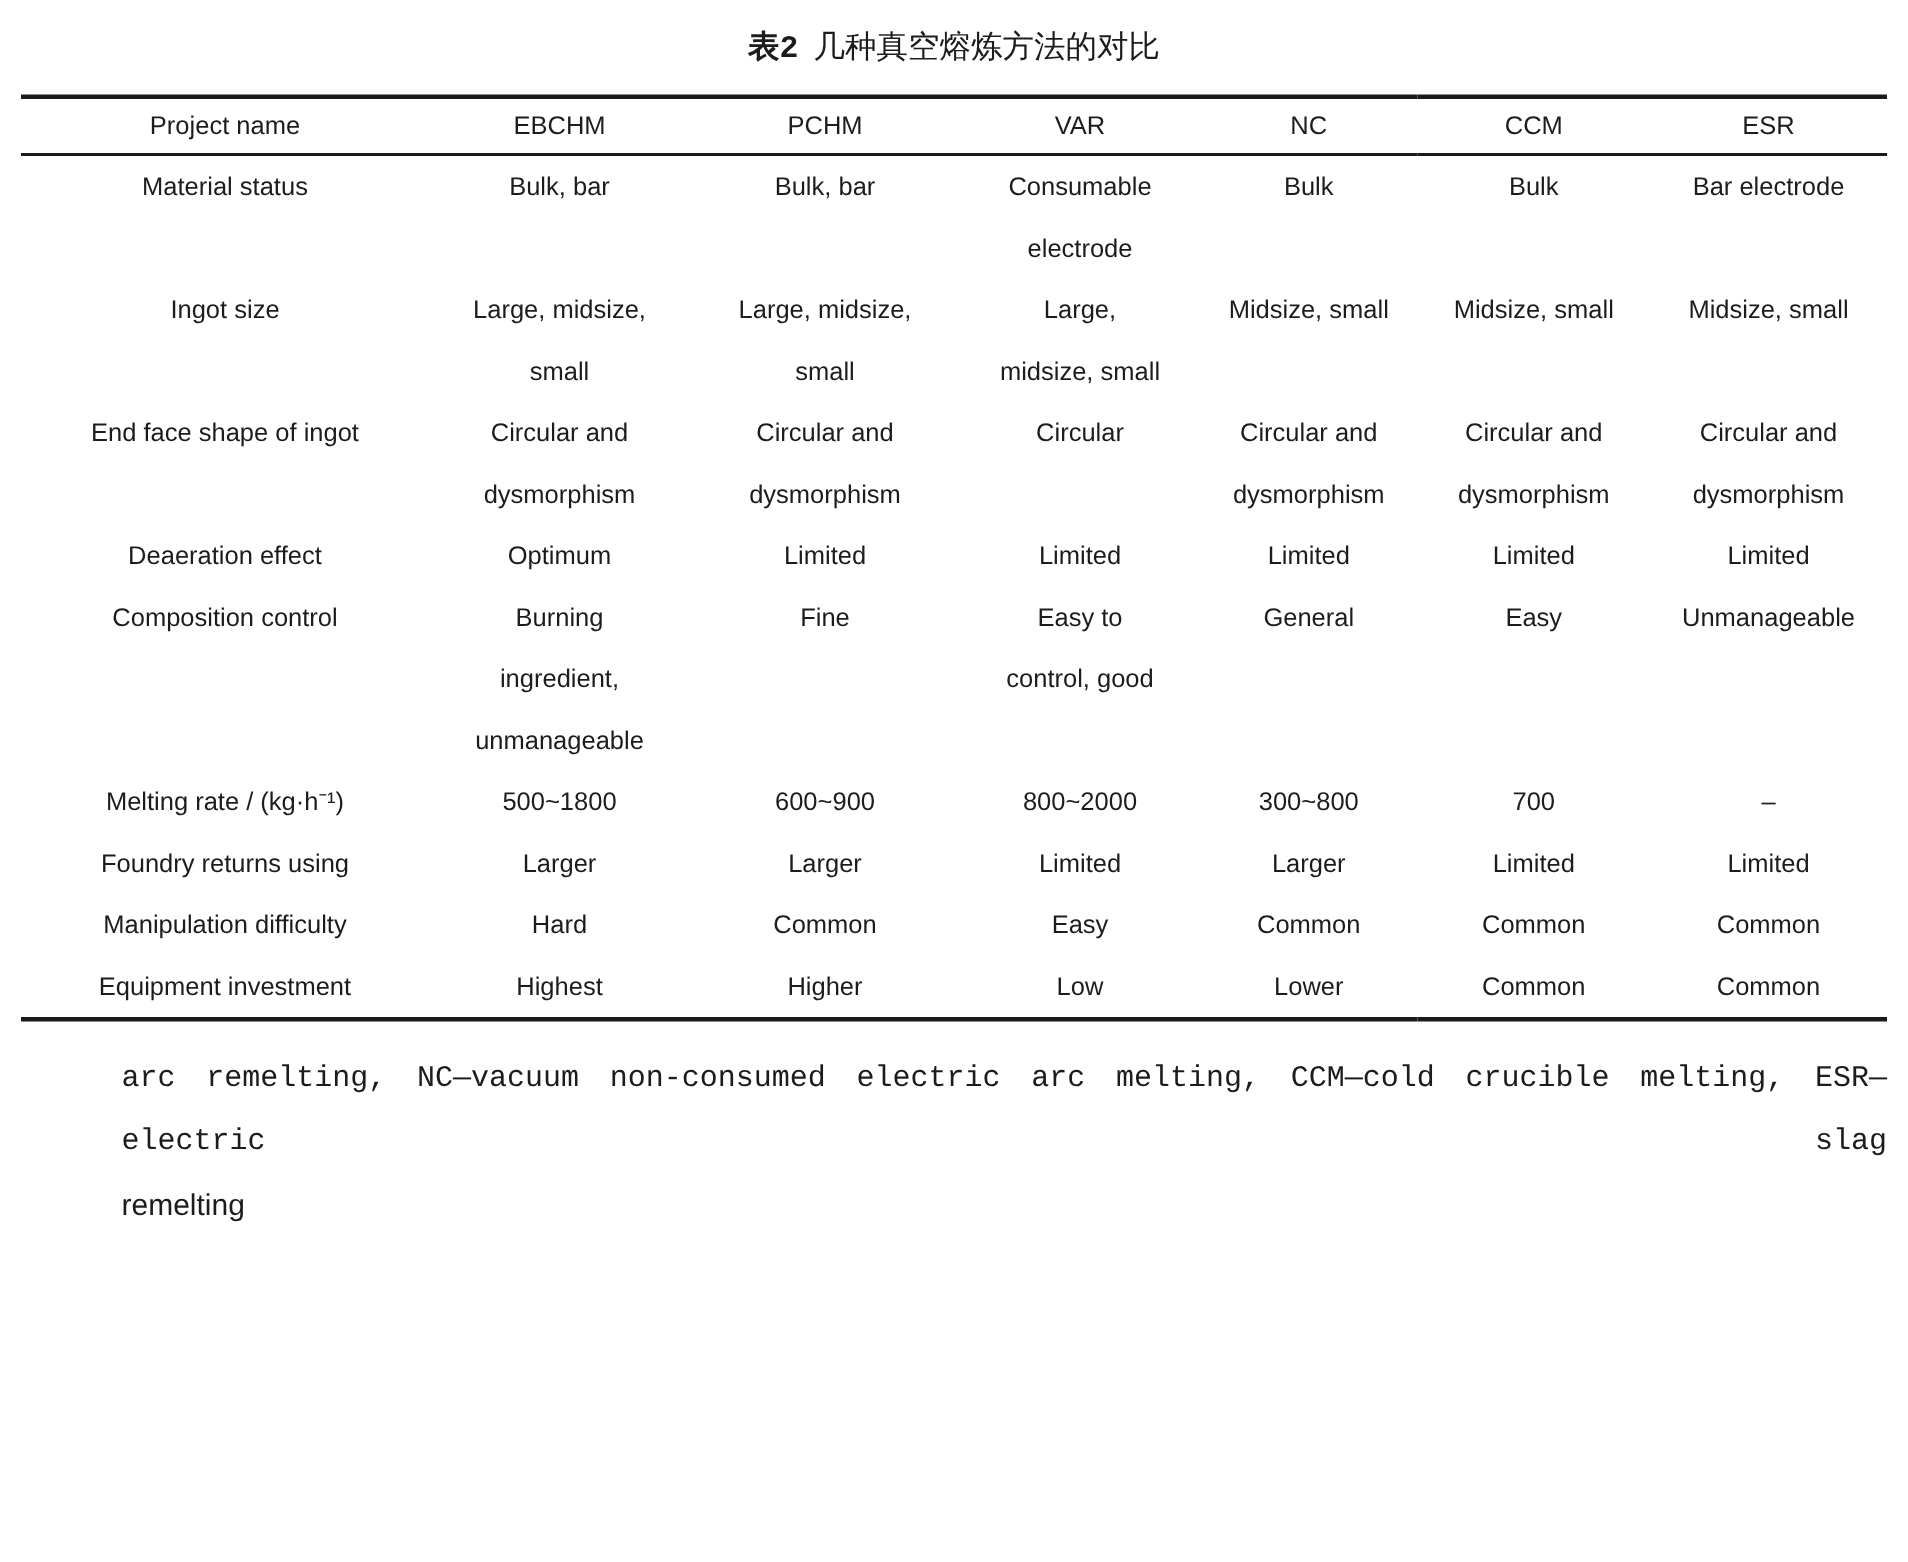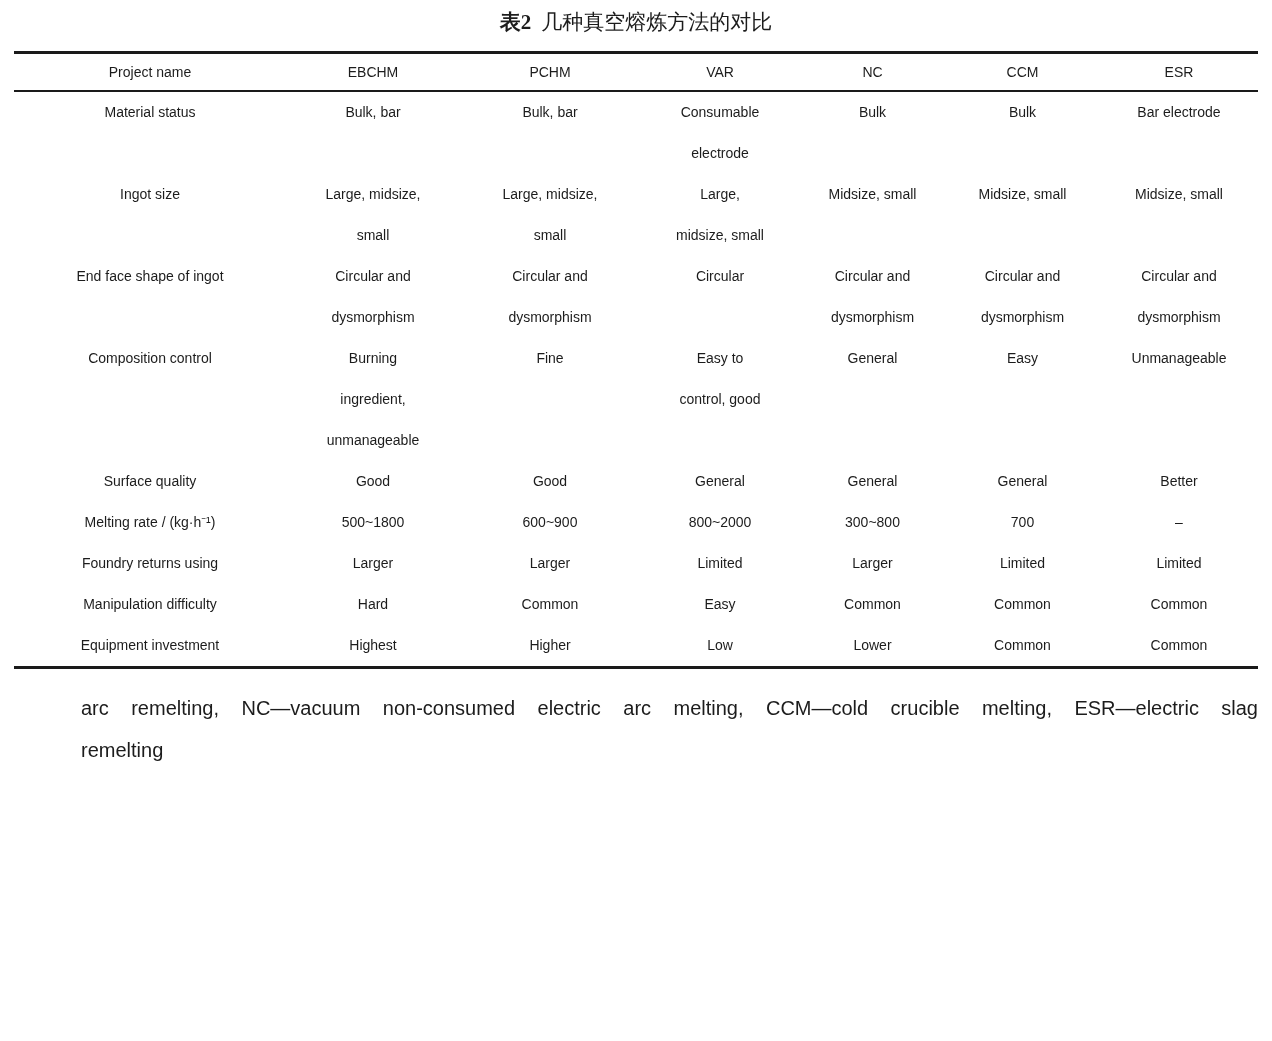--- a/index.html
+++ b/index.html
@@ -8,36 +8,36 @@
     position: relative;
     width: 1272px;
     height: 1041px;
     background: #ffffff;
     color: #1c1c1c;
     font-family: "Liberation Sans", sans-serif;
     overflow: hidden;
     padding-top: 6px;
   }
   .title-line { text-align: center; font-size: 21px; }
-  .title-zh { line-height: 32px; font-family: Liberation Serif, serif; }
+  .title-zh { line-height: 32px; font-family: Liberation Mono, monospace; margin-top: 12px; }
   .title-zh .label { font-weight: bold; margin-right: 10px; }
   .title-en { line-height: 28px; }
   .title-en .label {
     font-family: "Liberation Serif", serif;
     font-weight: bold;
     margin-right: 6px;
   }
   table.cmp {
     width: 1244px;
     margin: 13px 14px 0 14px;
     border-collapse: collapse;
     table-layout: fixed;
     border-top: 3px solid #1a1a1a;
     border-bottom: 3px solid #1a1a1a;
-    font-size: 14px;
+    font-size: 17px;
   }
   table.cmp thead tr { border-bottom: 2px solid #1a1a1a; }
   table.cmp th {
     font-weight: normal;
     height: 36px;
     line-height: 36px;
     text-align: center;
     vertical-align: middle;
     overflow: visible;
   }
@@ -49,21 +49,21 @@
     overflow: visible;
   }
   .note {
     margin: 18px 14px 0 24px;
     font-size: 20px;
     line-height: 42px;
   }
   .note-line { text-align: left; }
   .note-line.justify { text-align: justify; text-align-last: justify; }
   .note-line.indent { padding-left: 57px; }
-  .note-line.justify.indent { text-align-last: justify; }
+  .note-line.justify.indent { text-align-last: justify; font-family: Liberation Mono, monospace; }
 </style>
 </head>
 <body>
 
 <div class="page">
 
   <div class="title-line title-zh">
     <span class="label">表2</span><span>几种真空熔炼方法的对比</span>
   </div>
 
@@ -119,39 +119,39 @@
 dysmorphism</td>
         <td>Circular</td>
         <td>Circular and
 dysmorphism</td>
         <td>Circular and
 dysmorphism</td>
         <td>Circular and
 dysmorphism</td>
       </tr>
       <tr>
+        <td>Deaeration effect</td>
+        <td>Optimum</td>
+        <td>Limited</td>
+        <td>Limited</td>
+        <td>Limited</td>
+        <td>Limited</td>
+        <td>Limited</td>
+      </tr>
+      <tr>
         <td>Composition control</td>
         <td>Burning
 ingredient,
 unmanageable</td>
         <td>Fine</td>
         <td>Easy to
 control, good</td>
         <td>General</td>
         <td>Easy</td>
         <td>Unmanageable</td>
-      </tr>
-      <tr>
-        <td>Surface quality</td>
-        <td>Good</td>
-        <td>Good</td>
-        <td>General</td>
-        <td>General</td>
-        <td>General</td>
-        <td>Better</td>
       </tr>
       <tr>
         <td>Melting rate / (kg·h⁻¹)</td>
         <td>500~1800</td>
         <td>600~900</td>
         <td>800~2000</td>
         <td>300~800</td>
         <td>700</td>
         <td>–</td>
       </tr>

